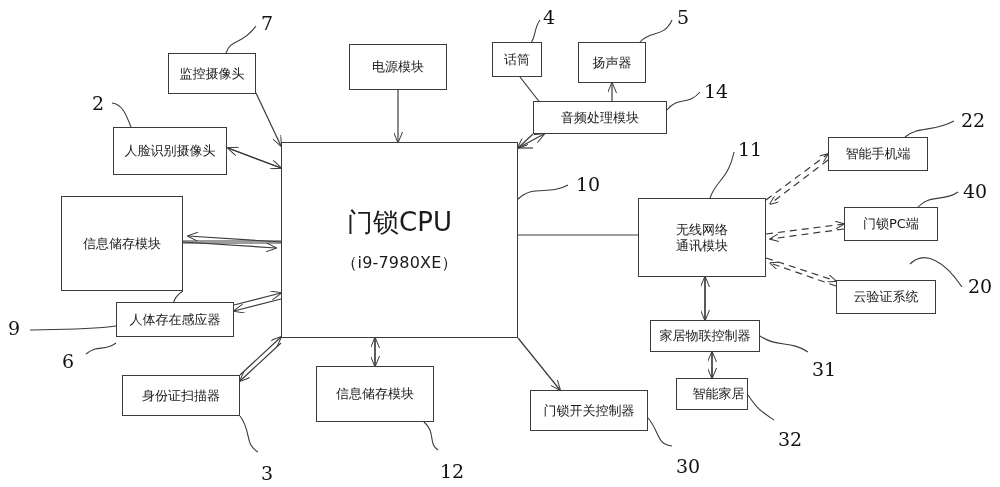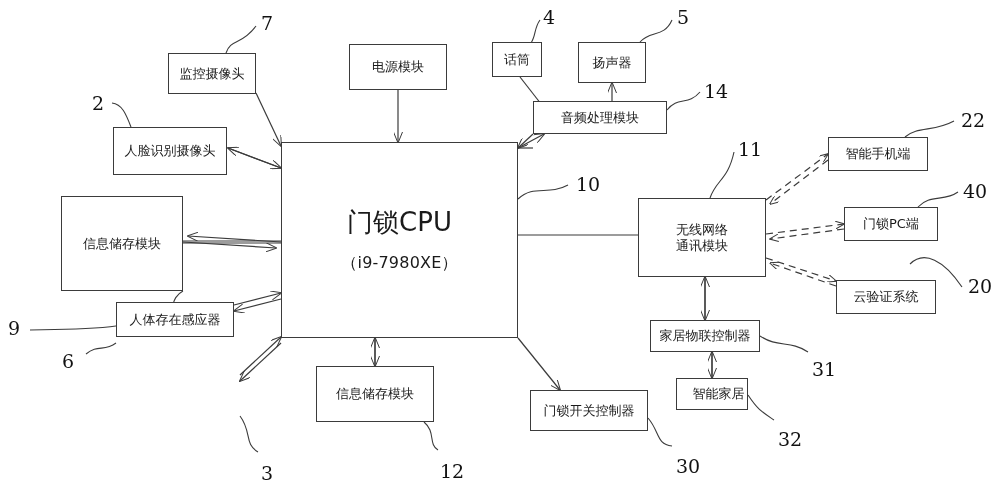--- a/index.html
+++ b/index.html
@@ -178,20 +178,23 @@
   </div>
 
   <div class="node" id="node-display" style="left:61px; top:196px; width:122px; height:95px;">
     <span class="nlabel">信息储存模块</span>
   </div>
 
   <div class="node" id="node-presence" style="left:116px; top:302px; width:118px; height:35px;">
     <span class="nlabel">人体存在感应器</span>
   </div>
 
+  <div class="node" id="node-scanner" style="left:122px; top:375px; width:118px; height:41px;">
+    <span class="nlabel">身份证扫描器</span>
+  </div>
 
   <div class="node" id="node-storage" style="left:316px; top:366px; width:118px; height:56px;">
     <span class="nlabel">信息储存模块</span>
   </div>
 
   <div class="node" id="node-wireless" style="left:638px; top:198px; width:128px; height:79px;">
     <span class="nlabel">无线网络
 通讯模块</span>
   </div>
 

